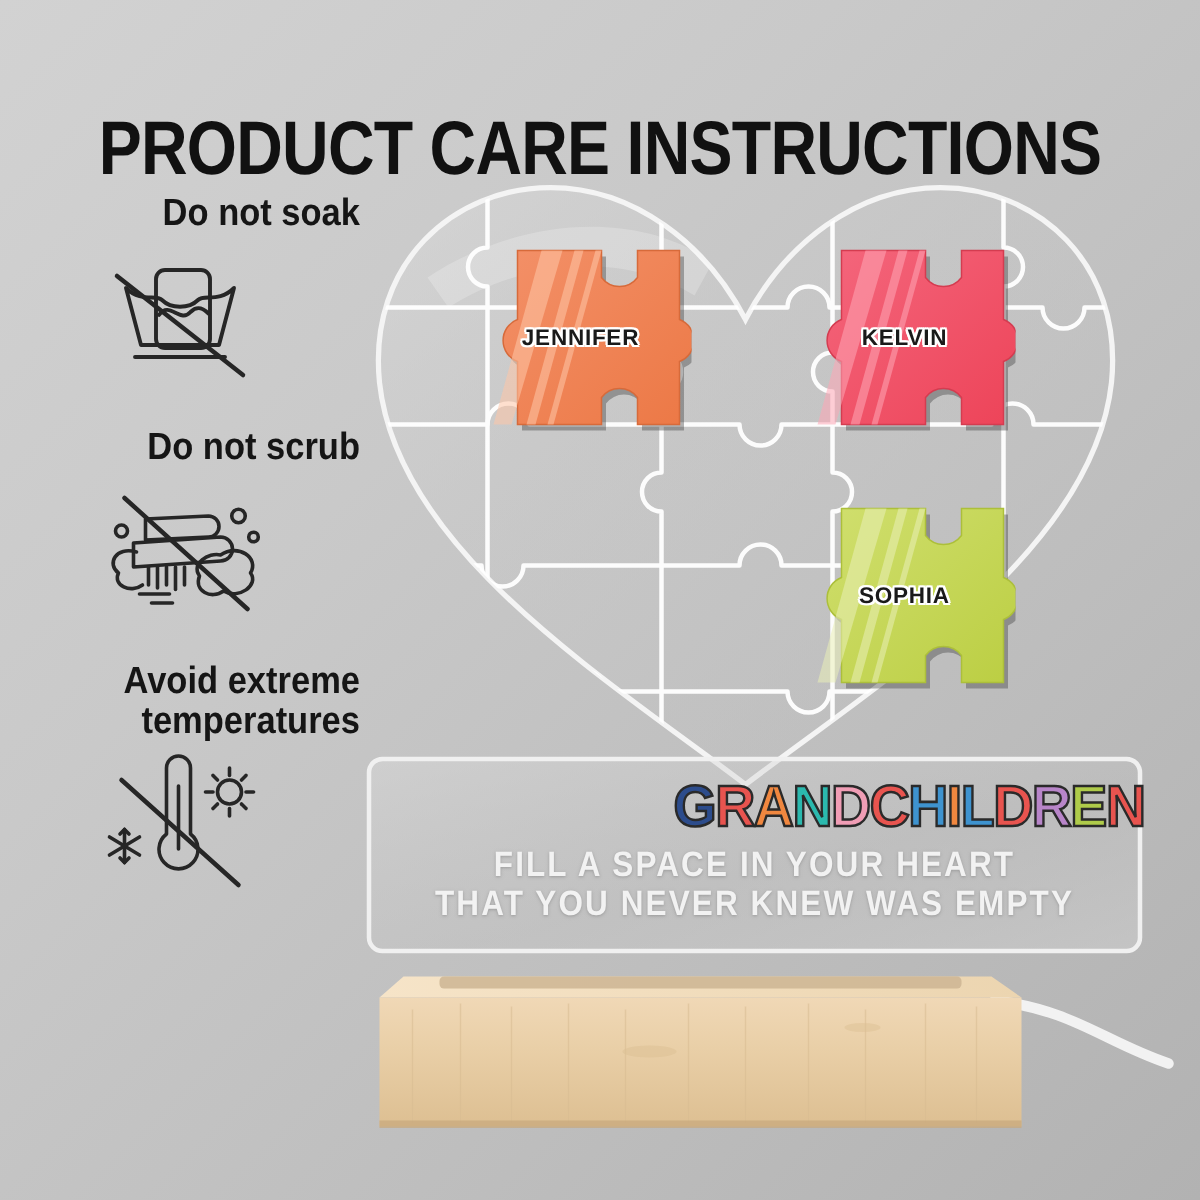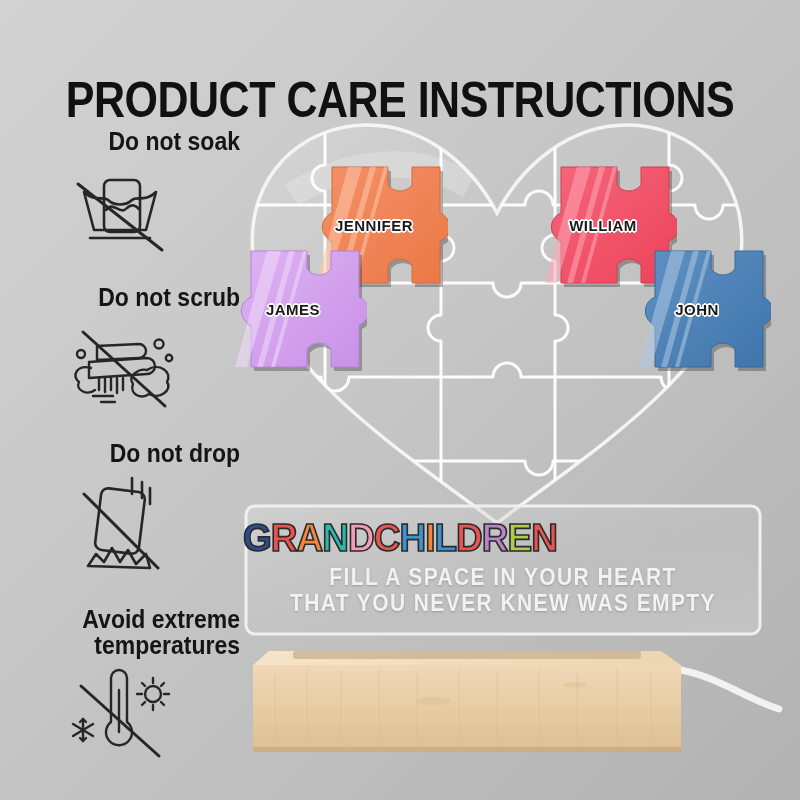--- a/index.html
+++ b/index.html
@@ -46,21 +46,21 @@
     letter-spacing:0.5px;
     text-shadow:
       1.6px 0 #fff,-1.6px 0 #fff,0 1.6px #fff,0 -1.6px #fff,
       1.2px 1.2px #fff,-1.2px 1.2px #fff,1.2px -1.2px #fff,-1.2px -1.2px #fff;
     pointer-events:none;
   }
 
   
   .gc-word{
     position:absolute;left:0;top:14px;width:520px;
-    text-align:left;white-space:nowrap;
+    text-align:right;white-space:nowrap;
   }
   .gc-word span{
     font-family:"Liberation Sans", sans-serif;
     font-size:37px;font-weight:bold;letter-spacing:-1px;
     -webkit-text-stroke:1.6px #2a2a2a;
     transform:scaleY(1.05);display:inline-block;
   }
   .gc-sub{
     position:absolute;left:0;width:520px;text-align:center;
     font-family:"Liberation Sans", sans-serif;
@@ -116,36 +116,20 @@
           <circle cx="104" cy="30" r="4.5"></circle>
           <circle cx="114" cy="44" r="3.2"></circle>
 
           <line x1="38" y1="82" x2="58" y2="82"></line>
           <line x1="46" y1="88" x2="60" y2="88"></line>
         </g>
         <line x1="28" y1="18" x2="110" y2="92" stroke="#262626" stroke-width="3" stroke-linecap="round"></line>
       </svg>
     </div>
 
-    <div class="care-item" style="height:160px;">
-      <div class="care-label">Do not drop</div>
-      <svg class="care-icon" width="124" height="108" viewBox="0 0 124 108">
-        <g fill="none" stroke="#262626" stroke-width="2.6" stroke-linecap="round" stroke-linejoin="round">
-
-          <rect x="40" y="20" width="44" height="62" rx="7" transform="rotate(7 62 51)"></rect>
-
-          <line x1="74" y1="8" x2="74" y2="24"></line>
-          <line x1="84" y1="12" x2="84" y2="28"></line>
-          <line x1="92" y1="18" x2="92" y2="34"></line>
-
-          <path d="M30 96 L38 84 L46 92 L54 78 L62 92 L70 80 L78 94 L88 84 L92 98 Z"></path>
-        </g>
-        <line x1="26" y1="24" x2="100" y2="98" stroke="#262626" stroke-width="3" stroke-linecap="round"></line>
-      </svg>
-    </div>
 
     <div class="care-item" style="height:170px;">
       <div class="care-label">
         <div>Avoid extreme</div>
         <div>temperatures</div>
       </div>
       <svg class="care-icon" width="130" height="100" viewBox="0 0 130 100">
         <g fill="none" stroke="#262626" stroke-width="2.4" stroke-linecap="round" stroke-linejoin="round">
 
           <path d="M56 18 a8 8 0 0 1 16 0 L72 62 a13 13 0 1 1 -16 0 Z"></path>
@@ -211,21 +195,21 @@
 
         <g clip-path="url(#heartClip)">
           <path d="M60 80 C120 40 200 34 250 70 L238 92 C190 62 124 68 74 100 Z" fill="#ffffff" opacity=".22"></path>
           <path d="M470 300 C430 350 360 390 300 412 L312 420 L520 250 Z" fill="#ffffff" opacity=".10"></path>
         </g>
       </svg>
 
       
       <div class="pieces">
 
-        <div class="piece" style="left:75px;top:56px;width:148px;height:128px;">
+        <div class="piece" style="left:88px;top:56px;width:148px;height:128px;">
           <svg width="148" height="128" viewBox="0 0 148 128">
             <defs>
               <linearGradient id="gJENNIFER" x1="0" y1="0" x2="1" y2="1">
                 <stop offset="0%" stop-color="#F39068"></stop>
                   <stop offset="100%" stop-color="#EC7845"></stop>
               </linearGradient>
             </defs>
             <g transform="translate(4,4)">
               <path d="M28 2 H84 V20 a15 15 0 0 0 24 0 V2 H136 V48 a15 15 0 0 1 0 28 V118 H108 V100 a15 15 0 0 0 -24 0 v18 H28 V76 a15 15 0 0 1 0 -28 Z" fill="#3a3a3a" opacity=".38" transform="translate(3,4)"></path>
               <path d="M28 2 H84 V20 a15 15 0 0 0 24 0 V2 H136 V48 a15 15 0 0 1 0 28 V118 H108 V100 a15 15 0 0 0 -24 0 v18 H28 V76 a15 15 0 0 1 0 -28 Z" fill="url(#gJENNIFER)" stroke="#d76a3a" stroke-width="1"></path>
@@ -250,67 +234,47 @@
             <g transform="translate(4,4)">
               <path d="M28 2 H84 V20 a15 15 0 0 0 24 0 V2 H136 V48 a15 15 0 0 1 0 28 V118 H108 V100 a15 15 0 0 0 -24 0 v18 H28 V76 a15 15 0 0 1 0 -28 Z" fill="#3a3a3a" opacity=".38" transform="translate(3,4)"></path>
               <path d="M28 2 H84 V20 a15 15 0 0 0 24 0 V2 H136 V48 a15 15 0 0 1 0 28 V118 H108 V100 a15 15 0 0 0 -24 0 v18 H28 V76 a15 15 0 0 1 0 -28 Z" fill="url(#gWILLIAM)" stroke="#d43c50" stroke-width="1"></path>
               <g opacity=".55" fill="#FFA7B6">
                 <polygon points="44,2 58,2 24,118 12,118"></polygon>
                 <polygon points="66,2 72,2 40,118 34,118"></polygon>
                 <polygon points="80,2 84,2 52,118 48,118"></polygon>
               </g>
             </g>
           </svg>
-          <div class="pname">WILLIAM</div>
+          <div class="pname">KELVIN</div>
         </div>
 
-        <div class="piece" style="left:-6px;top:140px;width:148px;height:128px;">
+
+
+
+
+        <div class="piece" style="left:304px;top:228px;width:148px;height:128px;">
           <svg width="148" height="128" viewBox="0 0 148 128">
             <defs>
-                <linearGradient id="gJAMES" x1="0" y1="0" x2="1" y2="1">
-              <stop offset="0%" stop-color="#DDB4F2"></stop>
-                  <stop offset="100%" stop-color="#C98FE8"></stop>
+                <linearGradient id="gSOPHIA" x1="0" y1="0" x2="1" y2="1">
+              <stop offset="0%" stop-color="#D0DF6E"></stop>
+                  <stop offset="100%" stop-color="#BBCE42"></stop>
                 </linearGradient>
               </defs>
             <g transform="translate(4,4)">
               <path d="M28 2 H84 V20 a15 15 0 0 0 24 0 V2 H136 V48 a15 15 0 0 1 0 28 V118 H108 V100 a15 15 0 0 0 -24 0 v18 H28 V76 a15 15 0 0 1 0 -28 Z" fill="#3a3a3a" opacity=".38" transform="translate(3,4)"></path>
-              <path d="M28 2 H84 V20 a15 15 0 0 0 24 0 V2 H136 V48 a15 15 0 0 1 0 28 V118 H108 V100 a15 15 0 0 0 -24 0 v18 H28 V76 a15 15 0 0 1 0 -28 Z" fill="url(#gJAMES)" stroke="#b97fd8" stroke-width="1"></path>
-              <g opacity=".55" fill="#F1DAFB">
+              <path d="M28 2 H84 V20 a15 15 0 0 0 24 0 V2 H136 V48 a15 15 0 0 1 0 28 V118 H108 V100 a15 15 0 0 0 -24 0 v18 H28 V76 a15 15 0 0 1 0 -28 Z" fill="url(#gSOPHIA)" stroke="#acbf3a" stroke-width="1"></path>
+              <g opacity=".55" fill="#EAF0B8">
                 <polygon points="44,2 58,2 24,118 12,118"></polygon>
                 <polygon points="66,2 72,2 40,118 34,118"></polygon>
                 <polygon points="80,2 84,2 52,118 48,118"></polygon>
               </g>
             </g>
           </svg>
-          <div class="pname">JAMES</div>
+          <div class="pname">SOPHIA</div>
         </div>
-
-
-        <div class="piece" style="left:398px;top:140px;width:148px;height:128px;">
-          <svg width="148" height="128" viewBox="0 0 148 128">
-            <defs>
-                <linearGradient id="gJOHN" x1="0" y1="0" x2="1" y2="1">
-              <stop offset="0%" stop-color="#5E90C2"></stop>
-                  <stop offset="100%" stop-color="#3F75AC"></stop>
-                </linearGradient>
-              </defs>
-            <g transform="translate(4,4)">
-              <path d="M28 2 H84 V20 a15 15 0 0 0 24 0 V2 H136 V48 a15 15 0 0 1 0 28 V118 H108 V100 a15 15 0 0 0 -24 0 v18 H28 V76 a15 15 0 0 1 0 -28 Z" fill="#3a3a3a" opacity=".38" transform="translate(3,4)"></path>
-              <path d="M28 2 H84 V20 a15 15 0 0 0 24 0 V2 H136 V48 a15 15 0 0 1 0 28 V118 H108 V100 a15 15 0 0 0 -24 0 v18 H28 V76 a15 15 0 0 1 0 -28 Z" fill="url(#gJOHN)" stroke="#376a9d" stroke-width="1"></path>
-              <g opacity=".55" fill="#AEC9E4">
-                <polygon points="44,2 58,2 24,118 12,118"></polygon>
-                <polygon points="66,2 72,2 40,118 34,118"></polygon>
-                <polygon points="80,2 84,2 52,118 48,118"></polygon>
-              </g>
-            </g>
-          </svg>
-          <div class="pname">JOHN</div>
-        </div>
-
-
 
       </div>
     </div>
 
     <div class="plaque-wrap">
       <svg width="520" height="140" viewBox="0 0 520 140" style="position:absolute;left:0;top:0;">
         <defs>
           <linearGradient id="plaqueG" x1="0" y1="0" x2="1" y2="1">
             <stop offset="0%" stop-color="#dadada" stop-opacity=".48"></stop>
             <stop offset="55%" stop-color="#c6c6c6" stop-opacity=".26"></stop>

